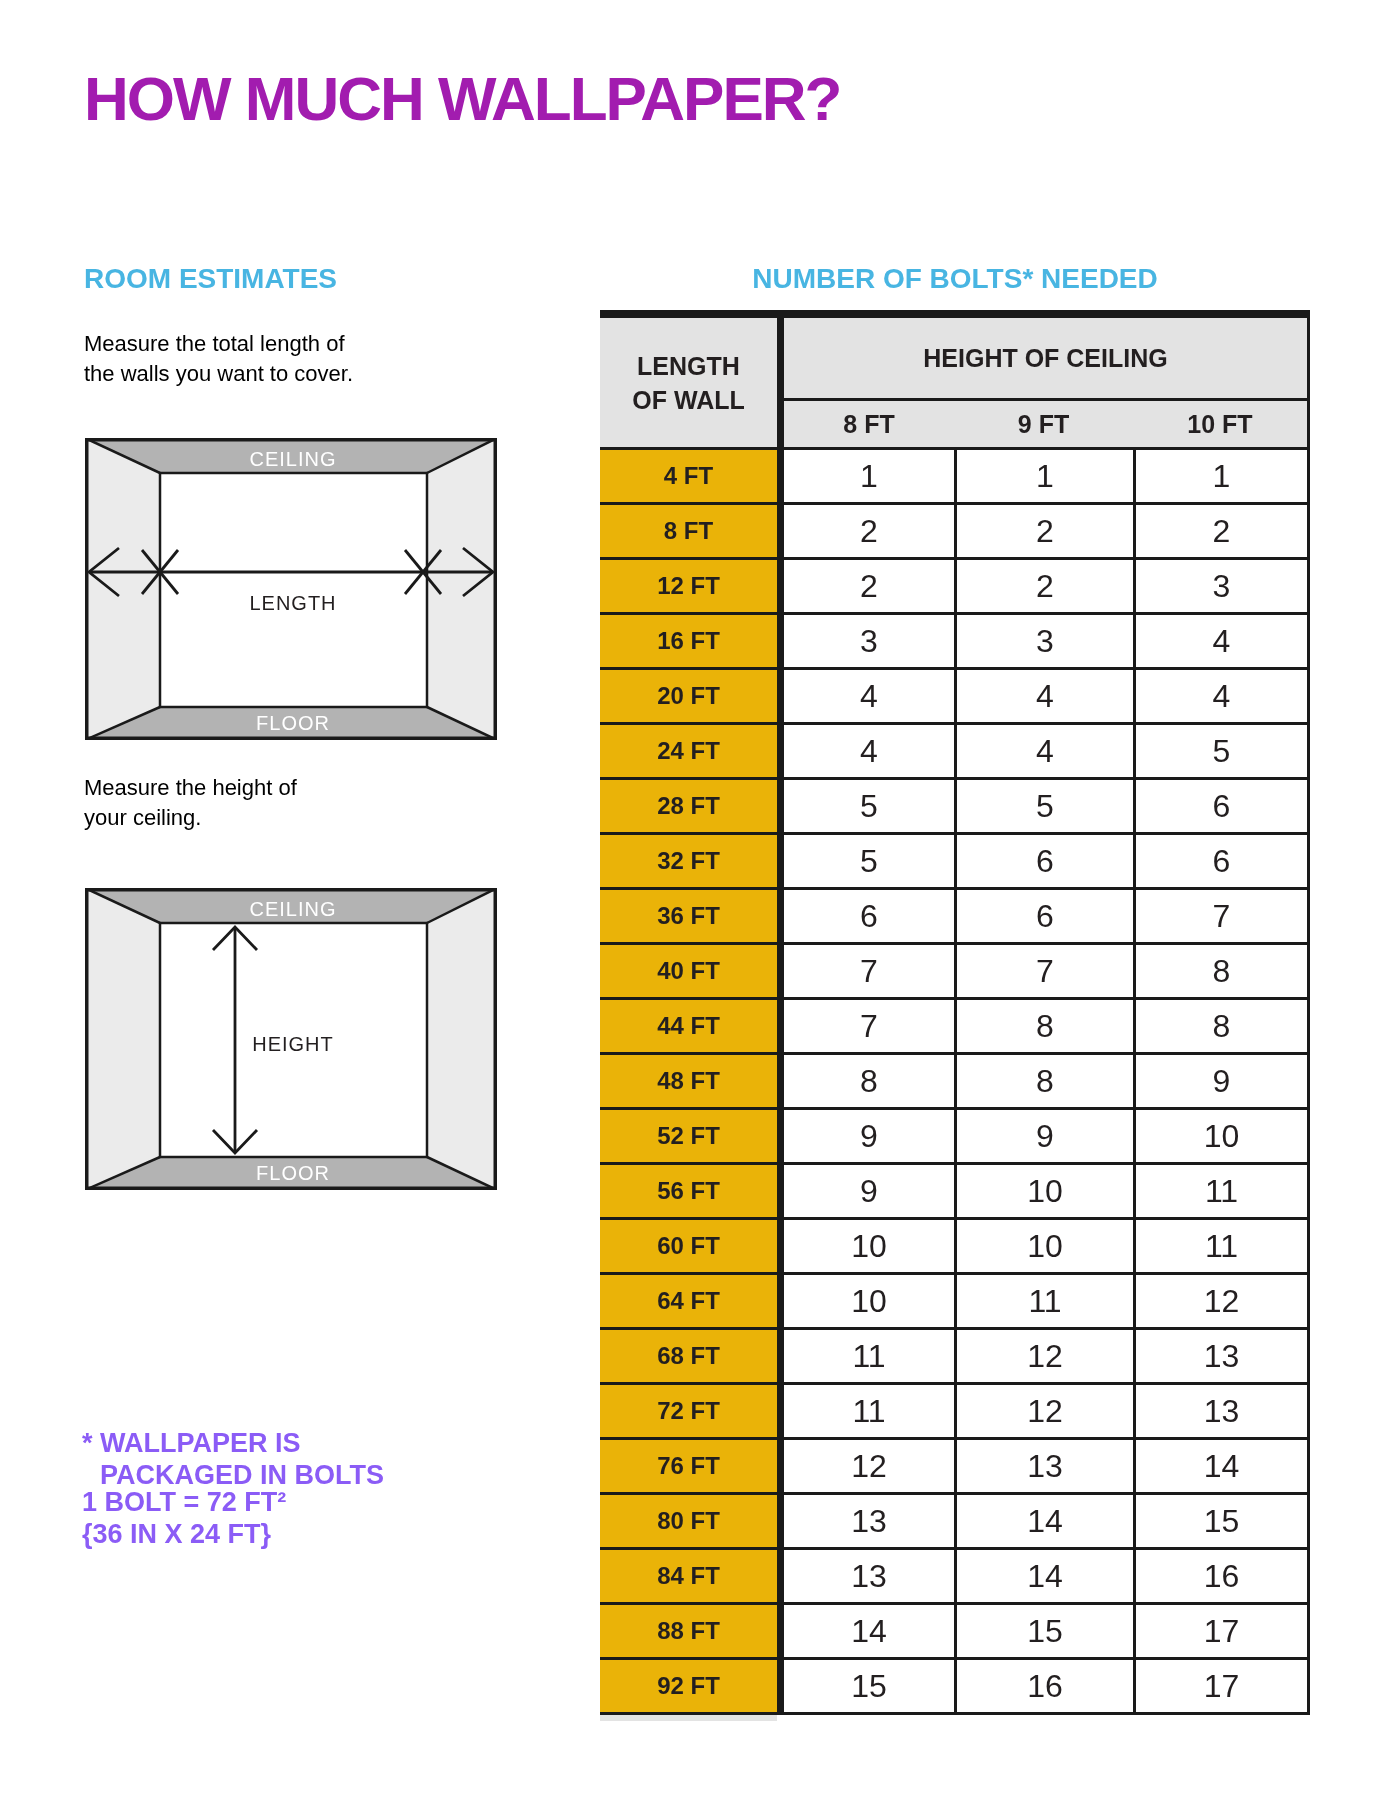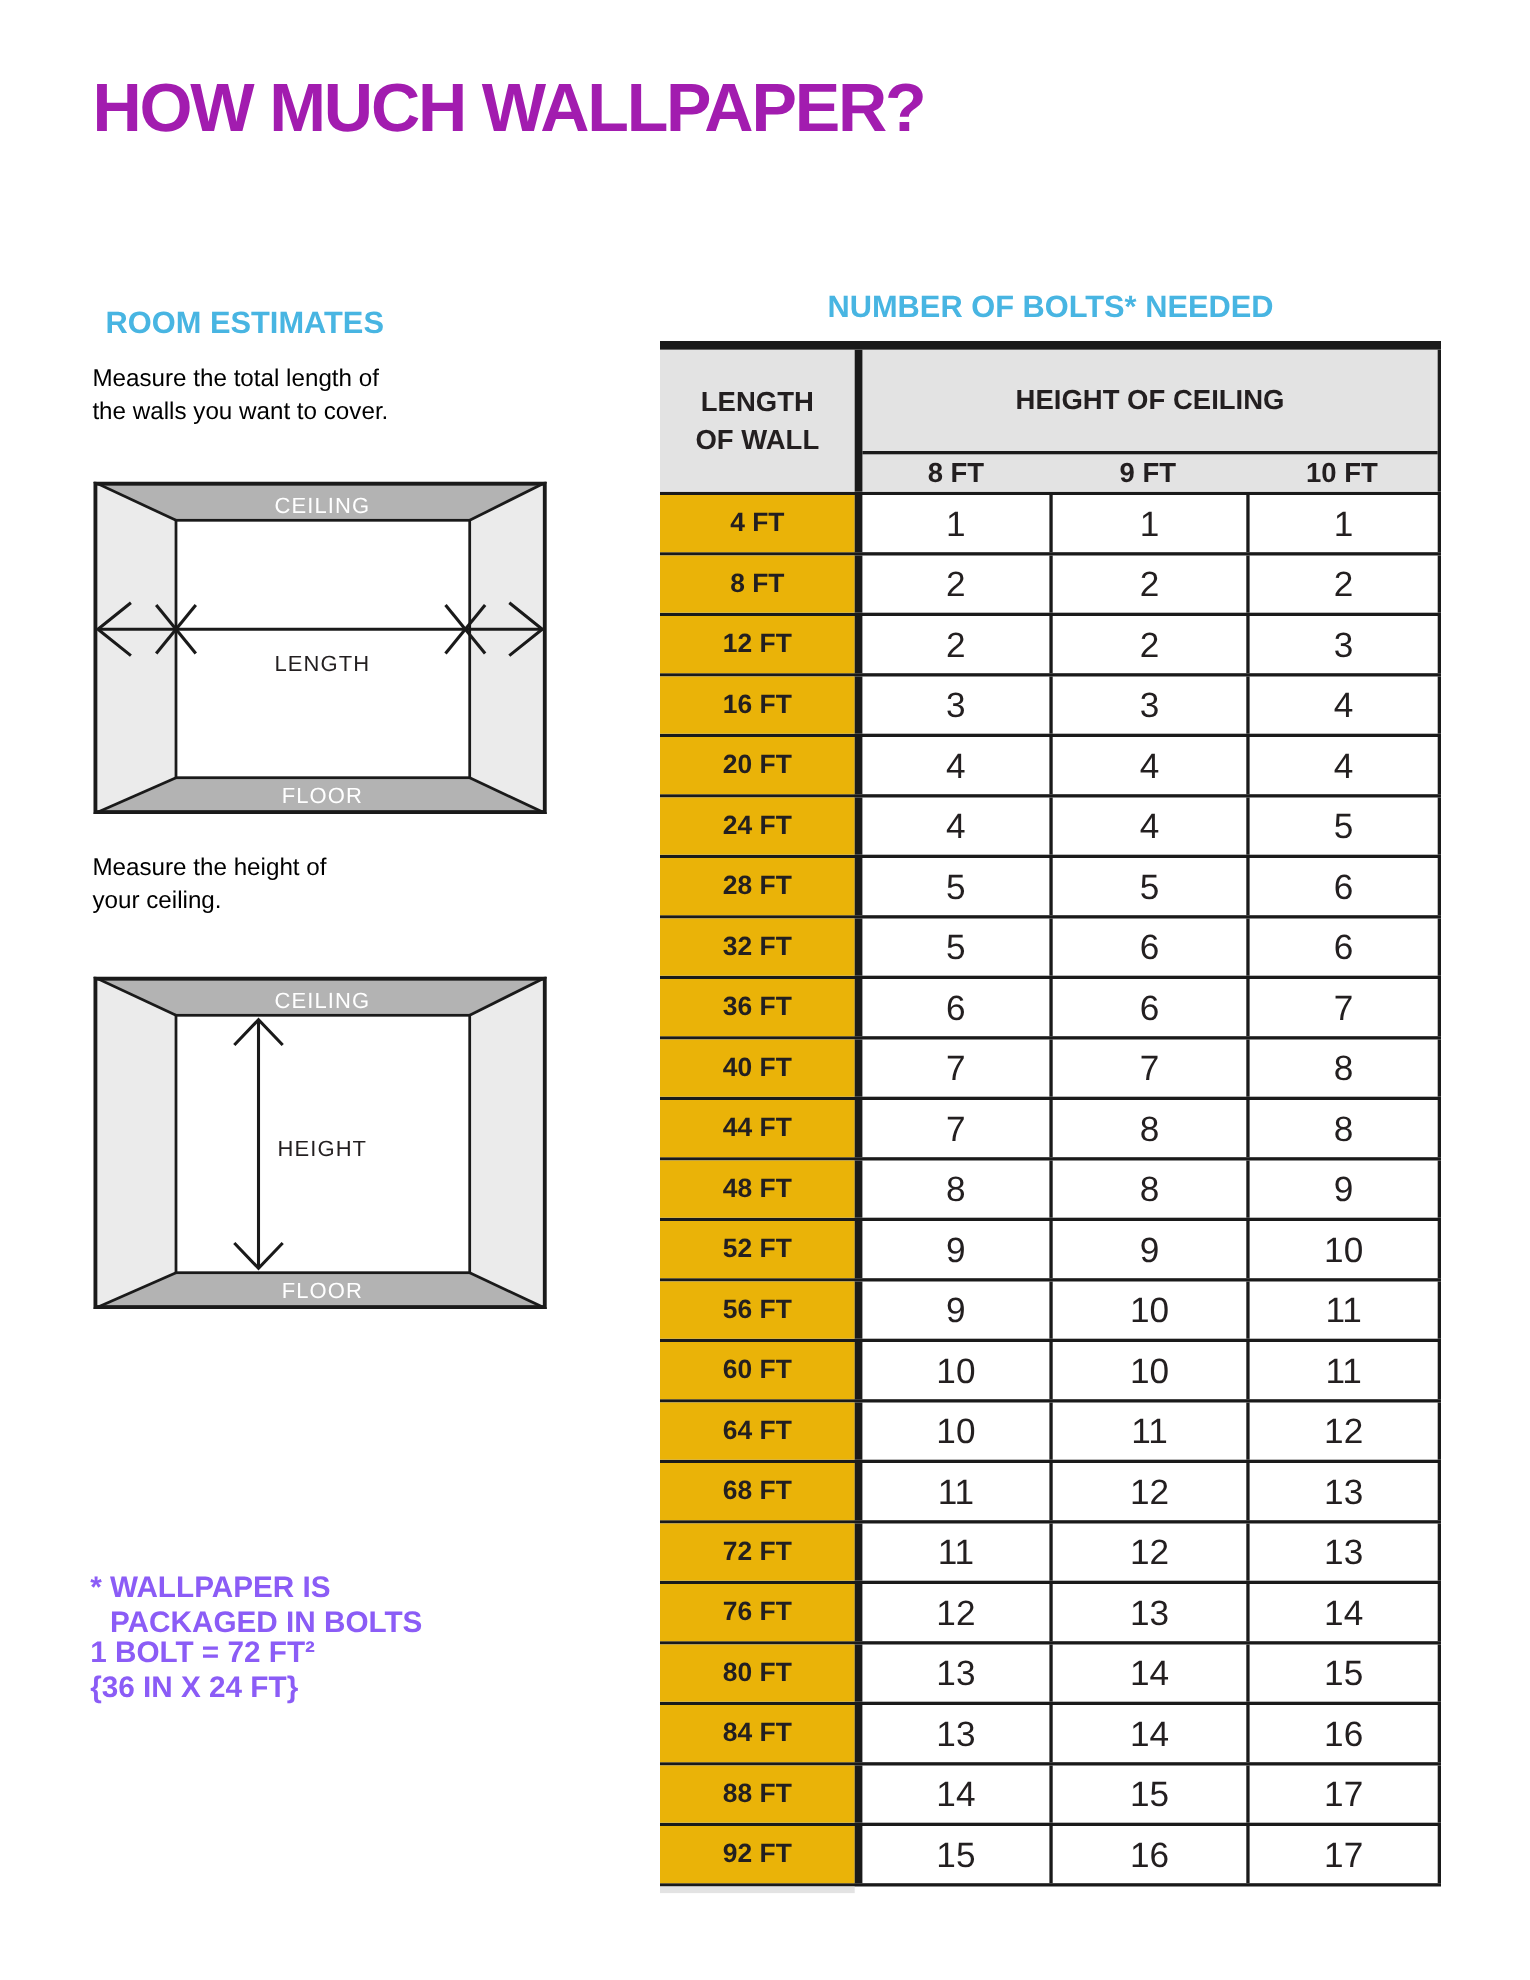--- a/index.html
+++ b/index.html
@@ -7,21 +7,21 @@
     position:relative; width:1391px; height:1800px; background:#ffffff;
     font-family:"Liberation Sans","DejaVu Sans",sans-serif; color:#231f20; overflow:hidden;
   }
   .title{
     position:absolute; left:84px; top:68px; font-size:62px; line-height:62px;
     font-weight:bold; letter-spacing:-2px; color:#a21caf; white-space:nowrap;
   }
   .sec-head{
     position:absolute; font-size:28px; font-weight:bold; color:#48b5e2; white-space:nowrap;
   }
-  .head-room{left:96px; top:263px;margin-top:15px;}
+  .head-room{left:84px; top:263px;}
   .head-bolts{left:600px; top:263px; width:710px; text-align:center;}
   .para{
     position:absolute; left:84px; font-size:22px; line-height:30px; white-space:pre-line; color:#000000;
   }
   .para-length{top:329px;}
   .para-height{top:773px;}
   .para-chart{top:1233px;}
   .footnote{
     position:absolute; left:82px; font-size:27px; line-height:32px; font-weight:bold;
     white-space:pre-line; color:#8b5cf6;
@@ -39,21 +39,21 @@
   .t-hdr{display:flex; height:129px;}
   .t-hdr-left{
     width:177px; background:#e3e3e3; display:flex; align-items:center; justify-content:center;
     text-align:center; font-weight:bold; font-size:25px; line-height:34px; white-space:pre-line;
   }
   .t-hdr-right{
     width:533px; background:#e3e3e3; border-left:7px solid #1a1a1a; border-right:3px solid #1a1a1a;
     display:flex; flex-direction:column;
   }
   .t-hdr-ceiling{
-    height:92px; display:flex; align-items:center; justify-content:center;
+    height:80px; display:flex; align-items:center; justify-content:center;
     font-weight:bold; font-size:25px;
   }
   .t-hdr-sub{border-top:3px solid #1a1a1a; flex:1; display:flex; align-items:center;}
   .t-hdr-sub div{font-weight:bold; font-size:25px; text-align:center;}
   .sub8{width:170px;} .sub9{width:179px;} .sub10{width:174px;}
   .t-row{display:flex; height:55px; border-top:3px solid #1a1a1a;}
   .t-row .cell{display:flex; align-items:center; justify-content:center;}
   .c-label{width:177px; background:#eab308; font-weight:bold; font-size:24px;}
   .c-num{font-size:32px;}
   .c-8{width:177px; border-left:7px solid #1a1a1a;}

